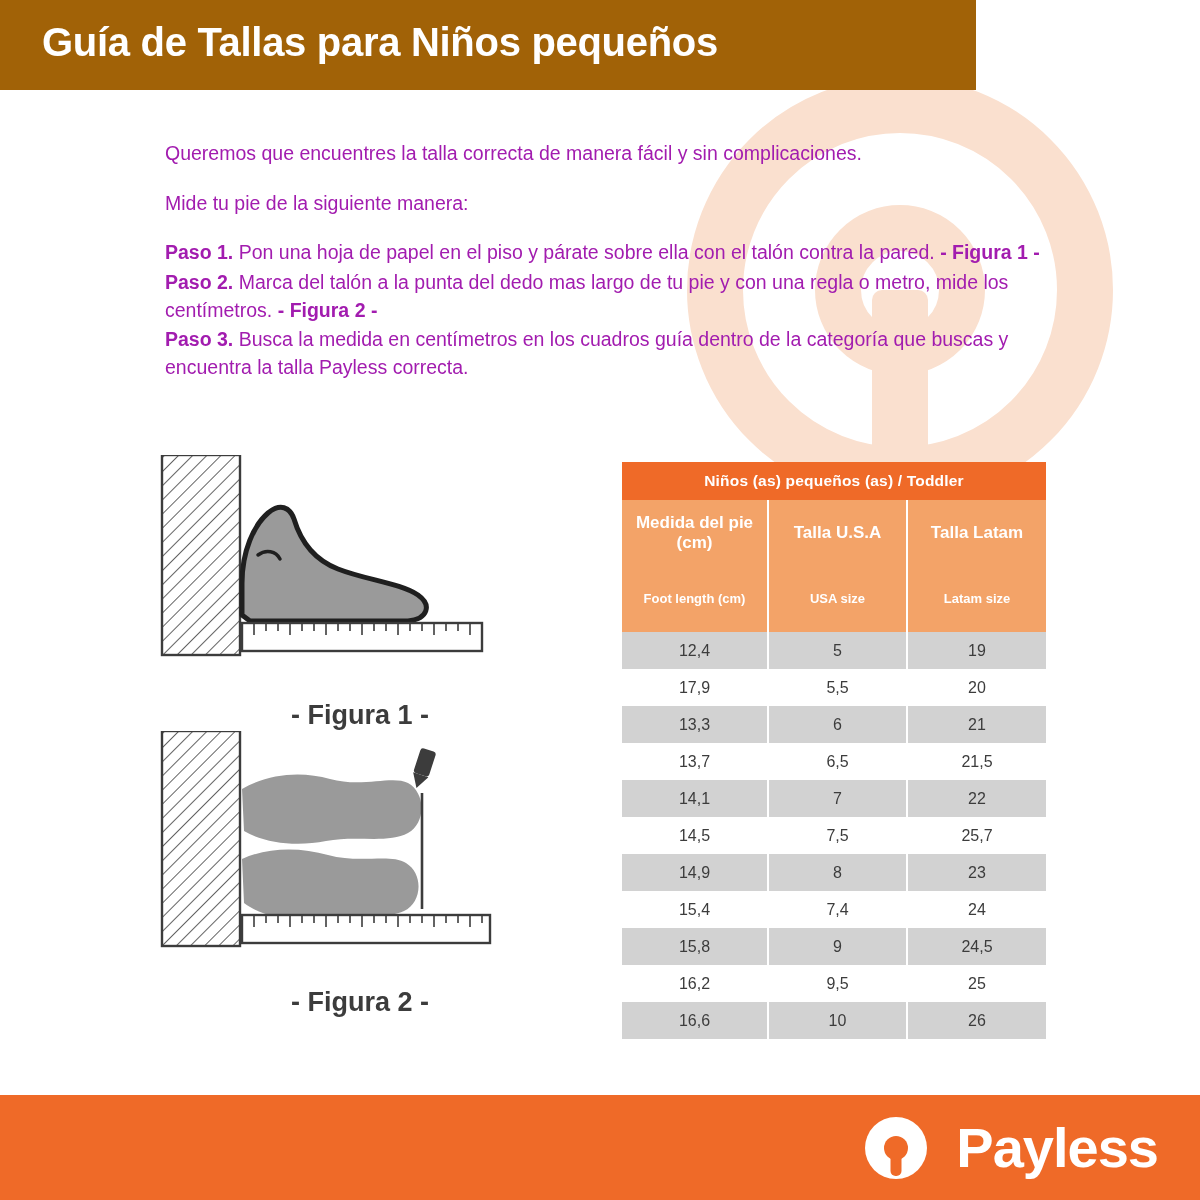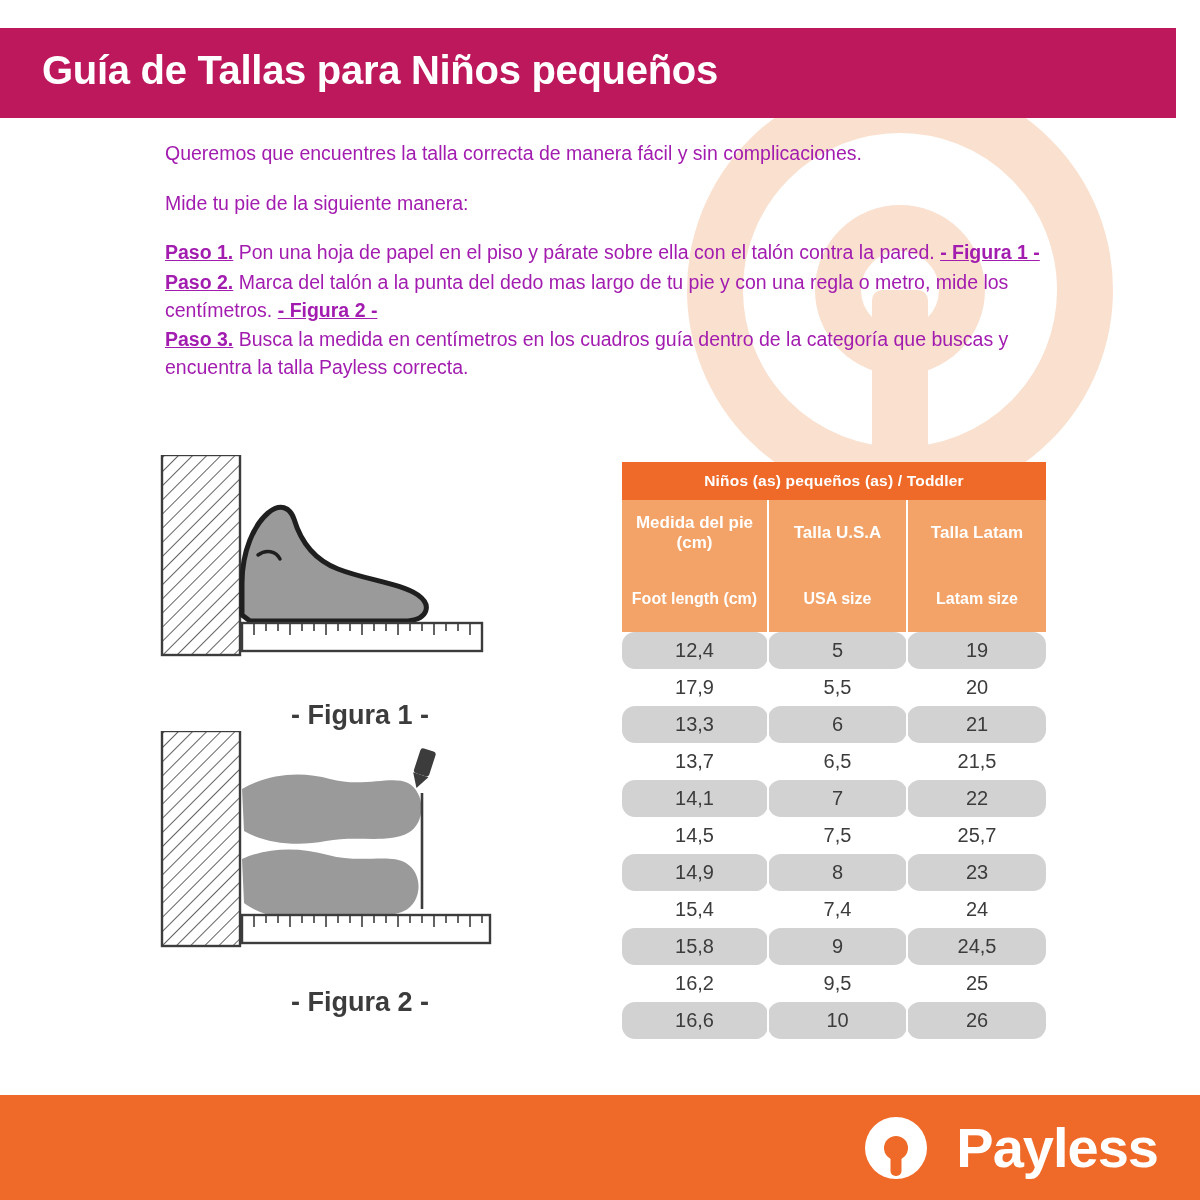--- a/index.html
+++ b/index.html
@@ -14,24 +14,23 @@
     font-family: "Liberation Sans", sans-serif;
     color: #3a3a3a;
     position: relative;
     overflow: hidden;
   }
 
   
   .header-bar {
     position: absolute;
     left: 0; top: 0;
-    width: 1176px;
+    width: 976px;
     height: 90px;
-    background: #be185d;
-    margin-top: 28px;
+    background: #a16207;
   }
   .header-title {
     position: absolute;
     left: 42px;
     top: 20px;
     font-size: 40px;
     font-weight: bold;
     color: #ffffff;
     letter-spacing: -0.3px;
   }
@@ -107,21 +106,21 @@
   .copy {
     position: absolute;
     left: 165px;
     top: 140px;
     width: 890px;
     font-size: 19.5px;
     line-height: 1.42;
     color: #a21caf;
   }
   .copy p { margin: 0 0 22px 0; }
-  .copy b { font-weight: bold; text-decoration: underline; }
+  .copy b { font-weight: bold; }
   .steps { margin: 0; }
   .steps p { margin: 0 0 2px 0; }
 
   
   .figures {
     position: absolute;
     left: 150px;
     top: 455px;
     width: 420px;
   }
@@ -158,27 +157,26 @@
   .tbl-head {
     background: #f3a368;
     color: #ffffff;
     font-weight: bold;
     font-size: 17px;
     height: 66px;
     border-right: 2px solid #ffffff;
     line-height: 1.18;
   }
   .tbl-head:last-child { border-right: none; }
-  .tbl-head.sub { font-size: 16px; }
+  .tbl-head.sub { font-size: 13px; }
   .size-table tbody td {
     height: 37px;
-    font-size: 20px;
+    font-size: 16px;
     color: #3c3c3c;
     border-right: 2px solid #ffffff;
-    border-radius: 13px;
   }
   .size-table tbody td:last-child { border-right: none; }
   .size-table tbody tr:nth-child(odd) td { background: #d2d2d2; }
   .size-table tbody tr:nth-child(even) td { background: #ffffff; }
   .col-a { width: 146px; }
   .col-b { width: 139px; }
   .col-c { width: 139px; }
 </style>
 </head>
 <body>

